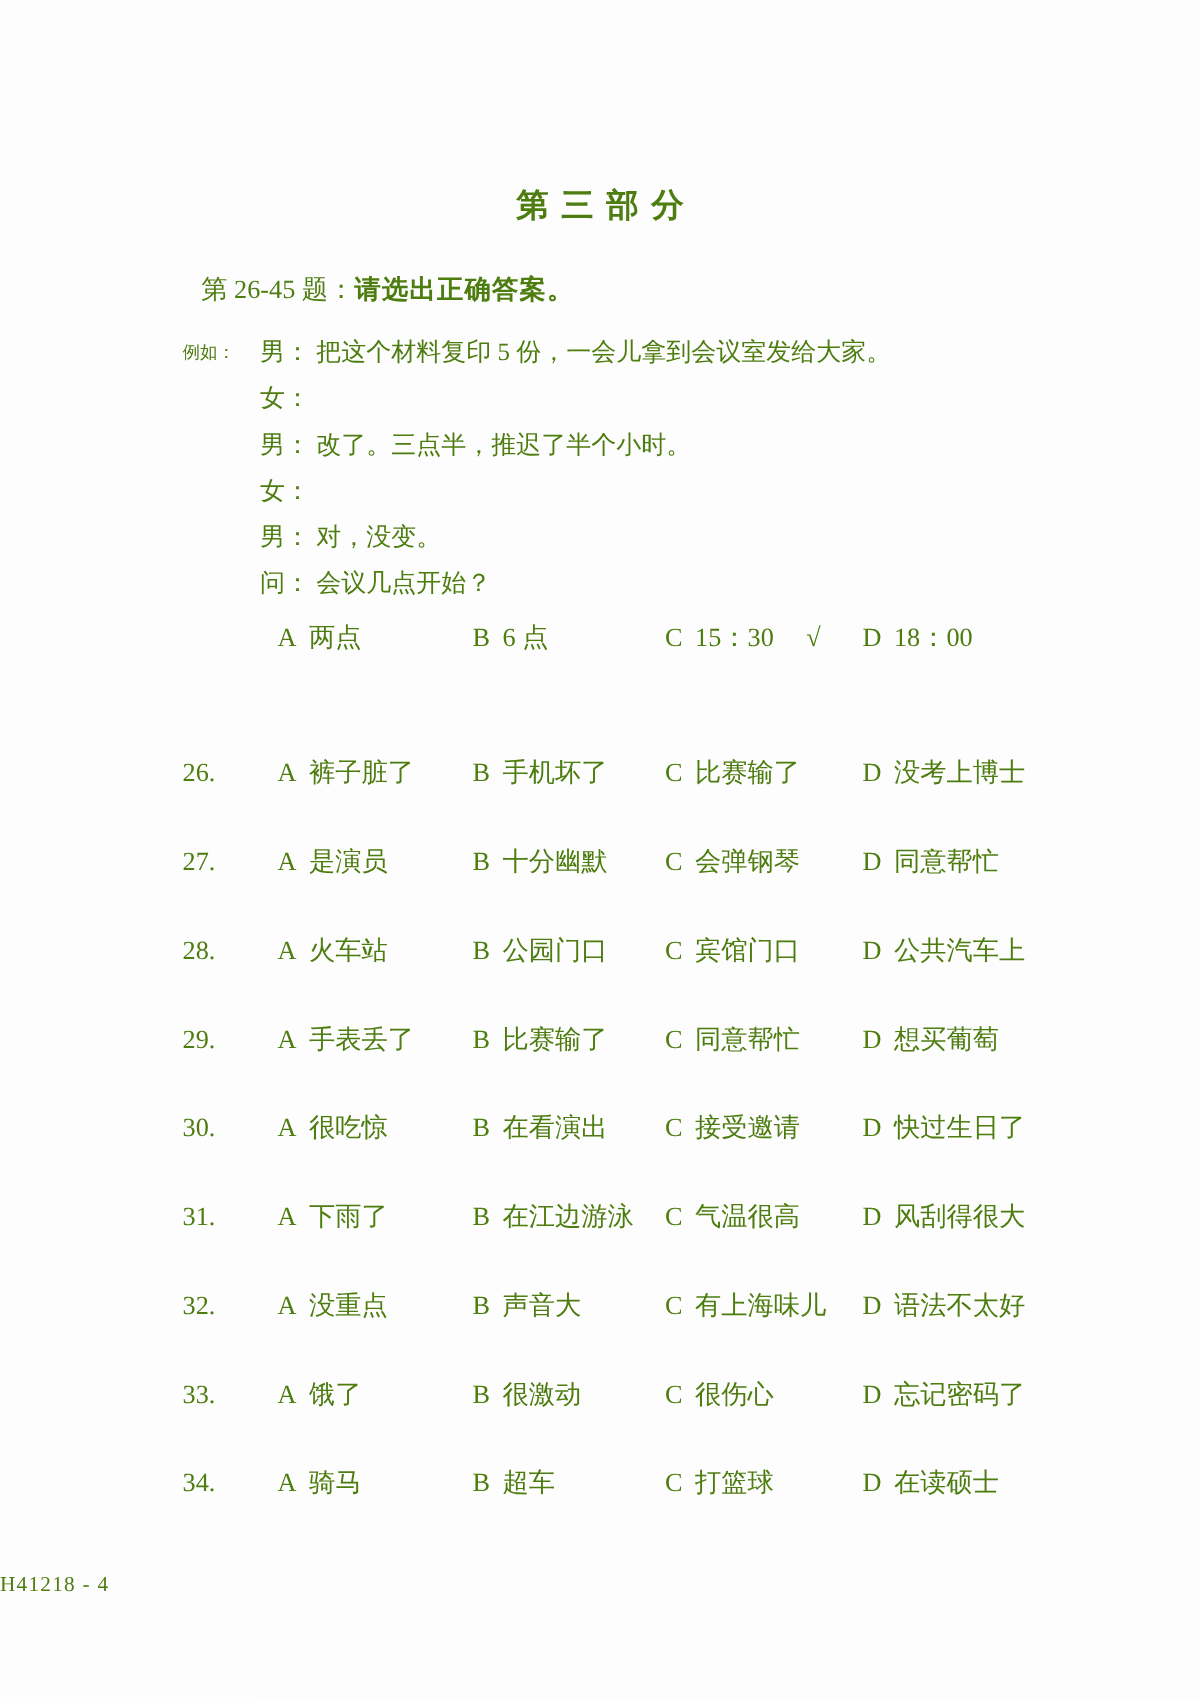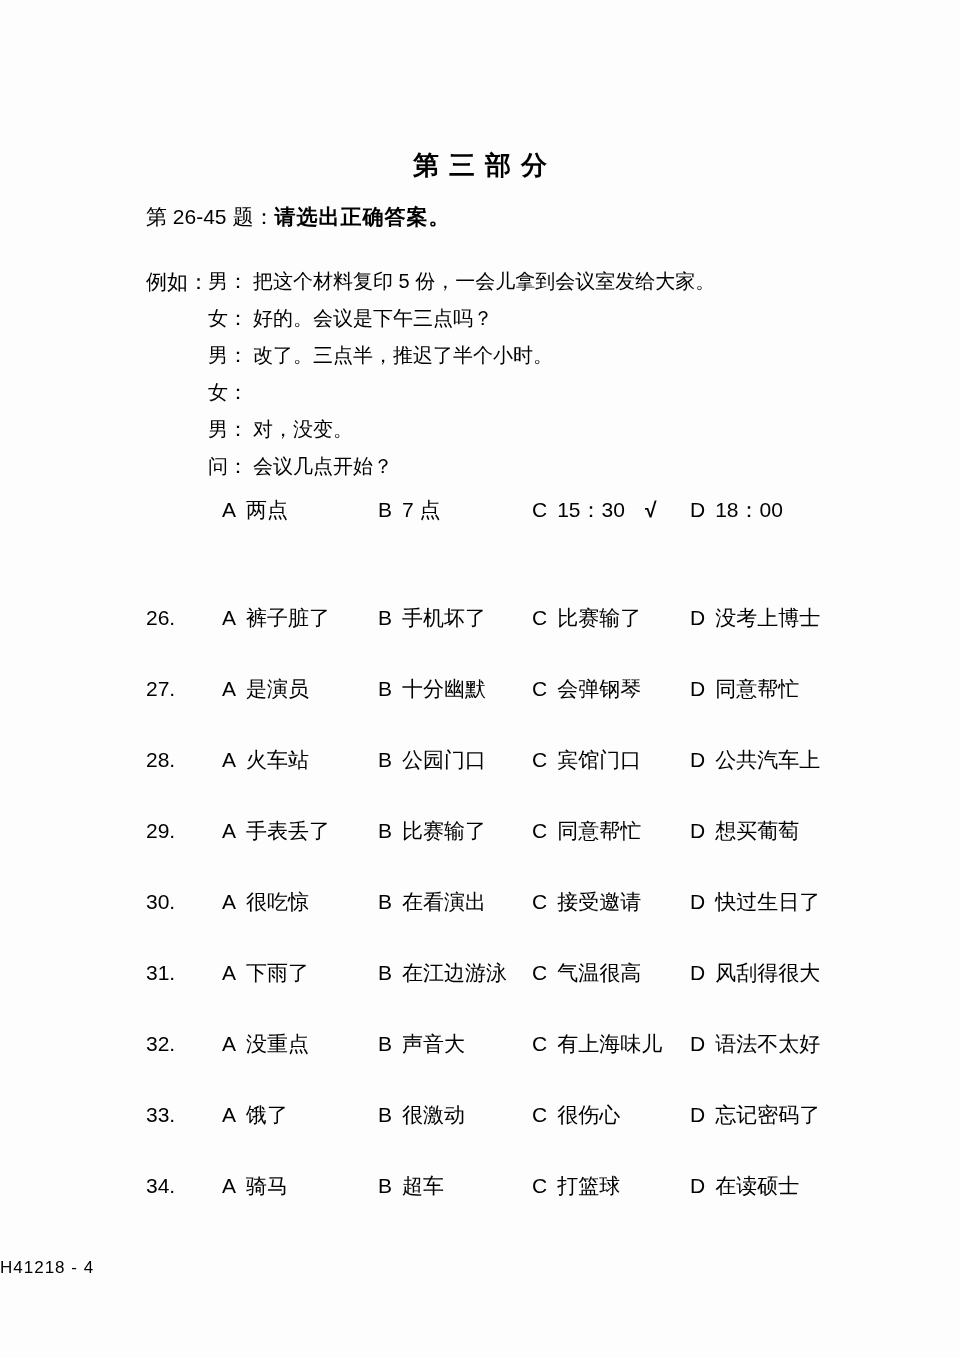--- a/index.html
+++ b/index.html
@@ -1,36 +1,36 @@
 <!DOCTYPE html>
 <html><head>
 <meta charset="utf-8">
 <style>
   html,body { margin:0; padding:0; background:#ffffff; }
   .page {
     position:relative; width:960px; height:1358px; background:#fdfdfd;
-    color:#000000; font-family:Liberation Sans, sans-serif;
+    color:#4d7c0f; font-family:Liberation Serif, serif;
     overflow:hidden;
   }
   .title {
     position:absolute; top:152px; left:0; width:100%; margin:0;
     text-align:center; font-size:26px; font-weight:600;
     letter-spacing:10px; text-indent:10px; line-height:1;
   }
   .instruction {
-    position:absolute; left:146px; top:206px; margin:0;
+    position:absolute; left:146px; top:206px; margin:15px;
     font-size:21px; line-height:1; white-space:nowrap;
   }
   .instruction .directive { font-weight:600; letter-spacing:1px; }
   .example { position:absolute; left:146px; top:263px; width:790px; }
   .dialogue-line {
     display:flex; height:37px; align-items:center;
     font-size:20px; white-space:nowrap;
   }
-  .example-label { width:62px; flex:none; font-size:21px; }
+  .example-label { width:62px; flex:none; font-size:14px; }
   .speaker { width:45px; flex:none; }
   .dialogue-text { white-space:nowrap;text-align:center; }
   .options-row {
     position:absolute; left:146px; top:494px; width:790px; height:32px;
     font-size:21px;
   }
   .options-row .option { line-height:32px; }
   .option { position:absolute; top:0; white-space:nowrap; }
   .opt-A { left:76px; }
   .opt-B { left:232px; }
@@ -62,21 +62,20 @@
 
   <div class="example" id="dialogue">
       <div class="dialogue-line">
         <span class="example-label">例如：</span>
         <span class="speaker">男：</span>
         <span class="dialogue-text">把这个材料复印 5 份，一会儿拿到会议室发给大家。</span>
       </div>
       <div class="dialogue-line">
         <span class="example-label"></span>
         <span class="speaker">女：</span>
-        <span class="dialogue-text">好的。会议是下午三点吗？</span>
       </div>
       <div class="dialogue-line">
         <span class="example-label"></span>
         <span class="speaker">男：</span>
         <span class="dialogue-text">改了。三点半，推迟了半个小时。</span>
       </div>
       <div class="dialogue-line">
         <span class="example-label"></span>
         <span class="speaker">女：</span>
       </div>
@@ -87,21 +86,21 @@
       </div>
       <div class="dialogue-line">
         <span class="example-label"></span>
         <span class="speaker">问：</span>
         <span class="dialogue-text">会议几点开始？</span>
       </div>
     </div>
 
   <div class="options-row" id="example-options">
       <span class="option opt-A"><span class="letter">A</span><span class="opt-text">两点</span></span>
-      <span class="option opt-B"><span class="letter">B</span><span class="opt-text">7 点</span></span>
+      <span class="option opt-B"><span class="letter">B</span><span class="opt-text">6 点</span></span>
       <span class="option opt-C"><span class="letter">C</span><span class="opt-text">15：30</span></span>
       <span class="option opt-D"><span class="letter">D</span><span class="opt-text">18：00</span></span>
       <span class="checkmark">√</span>
     </div>
 
   <div id="questions">
       <div class="question-row" style="top: 600px;">
         <span class="qnum">26.</span>
         <span class="option opt-A"><span class="letter">A</span><span class="opt-text">裤子脏了</span></span>
         <span class="option opt-B"><span class="letter">B</span><span class="opt-text">手机坏了</span></span>

